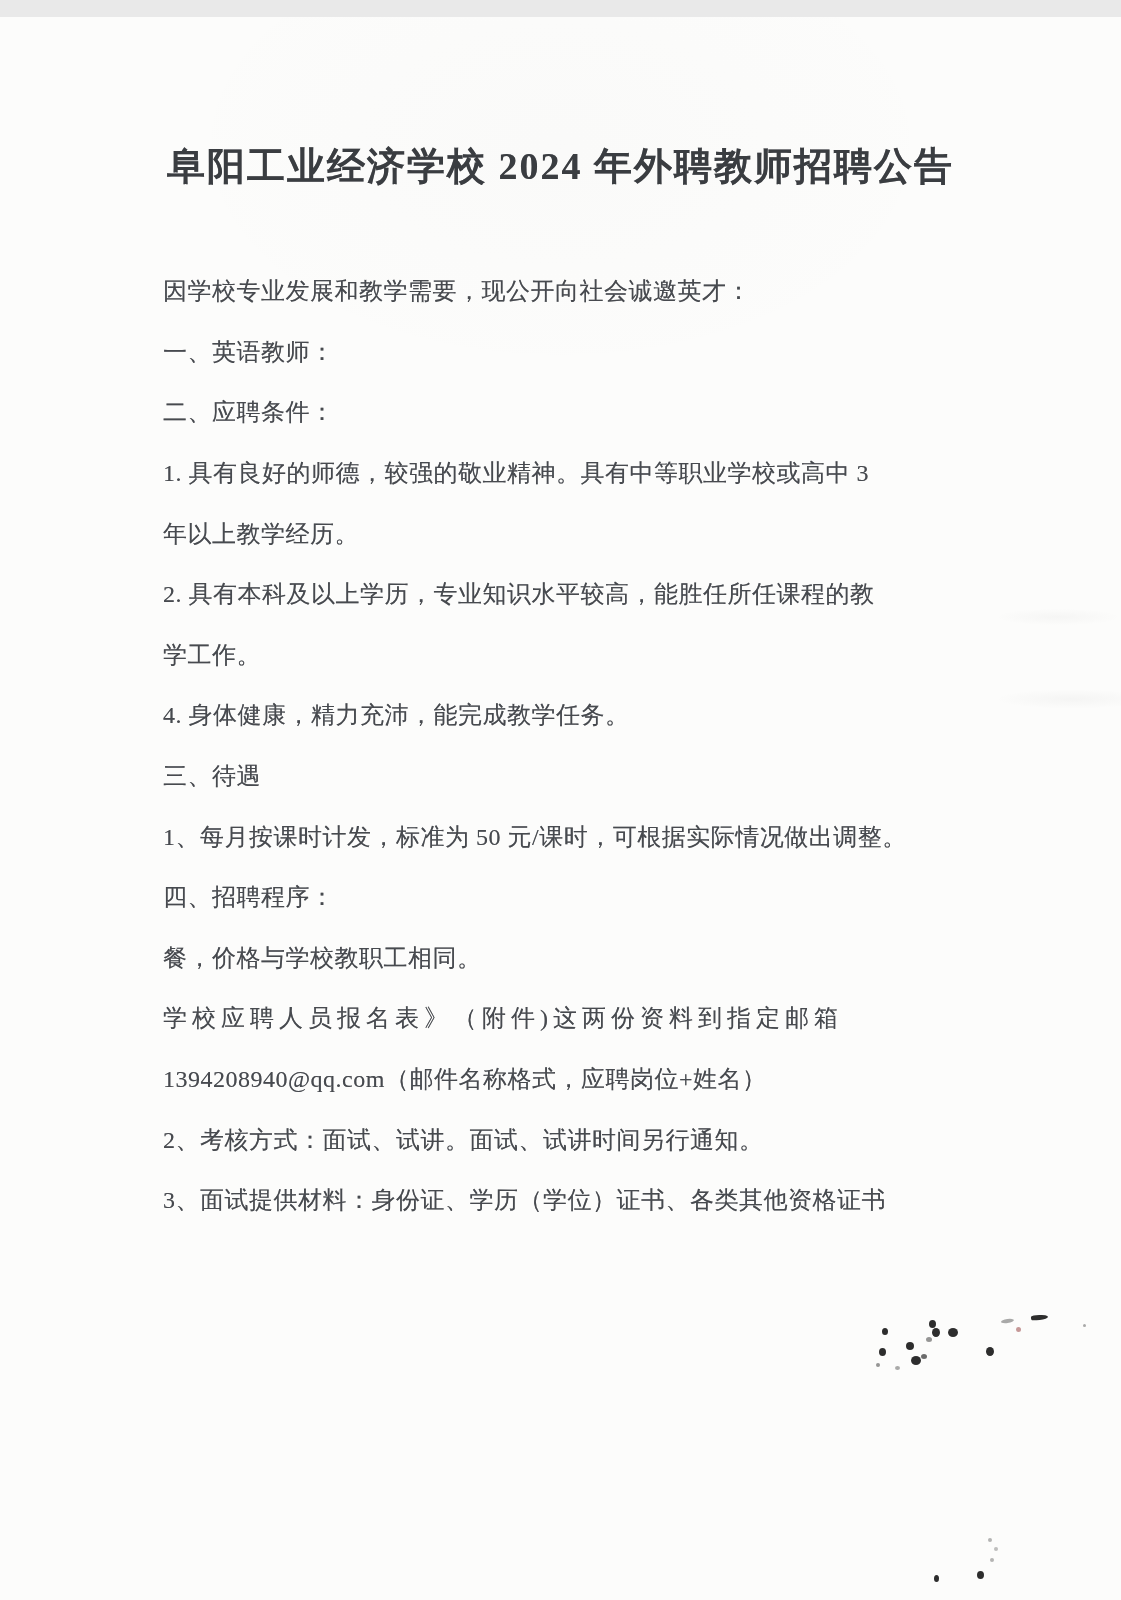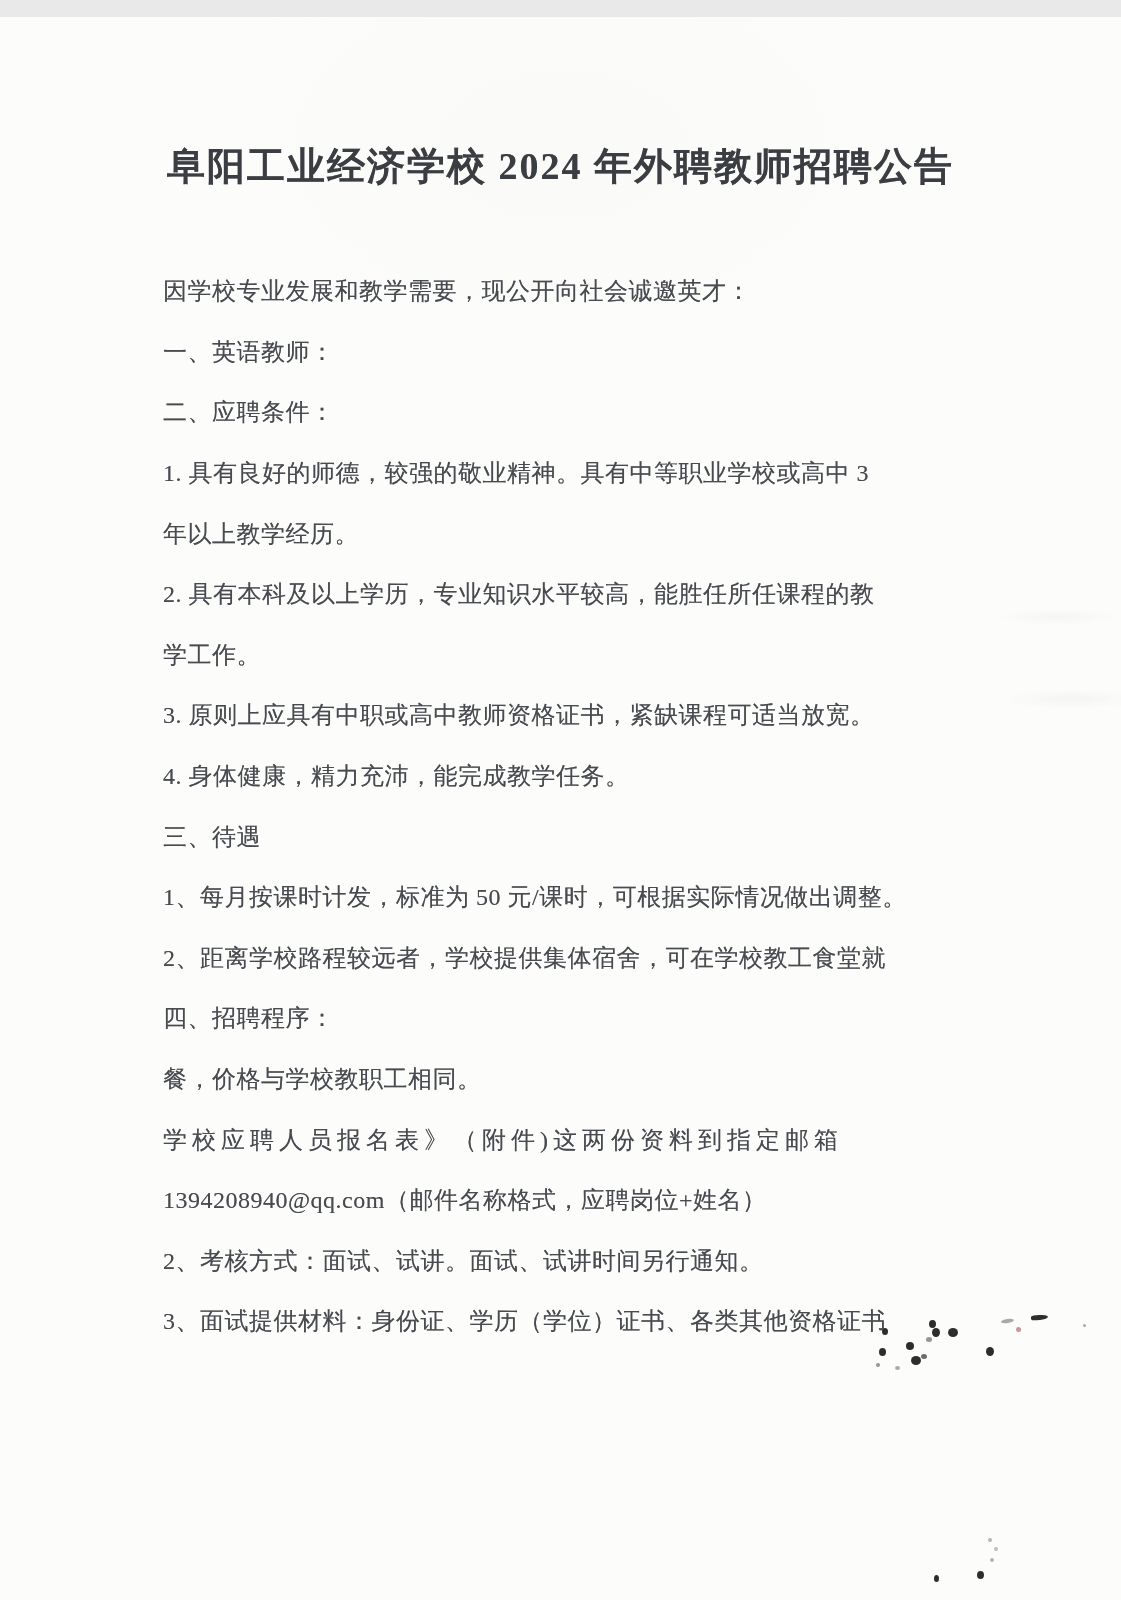--- a/index.html
+++ b/index.html
@@ -68,25 +68,23 @@
   <h1 class="title">阜阳工业经济学校 2024 年外聘教师招聘公告</h1>
 
   <div class="body-block">
     <div class="doc-line">因学校专业发展和教学需要，现公开向社会诚邀英才：</div>
     <div class="doc-line">一、英语教师：</div>
     <div class="doc-line">二、应聘条件：</div>
     <div class="doc-line">1. 具有良好的师德，较强的敬业精神。具有中等职业学校或高中 3</div>
     <div class="doc-line">年以上教学经历。</div>
     <div class="doc-line">2. 具有本科及以上学历，专业知识水平较高，能胜任所任课程的教</div>
     <div class="doc-line">学工作。</div>
-    <div class="doc-line">3. 原则上应具有中职或高中教师资格证书，紧缺课程可适当放宽。</div>
     <div class="doc-line">4. 身体健康，精力充沛，能完成教学任务。</div>
     <div class="doc-line">三、待遇</div>
     <div class="doc-line">1、每月按课时计发，标准为 50 元/课时，可根据实际情况做出调整。</div>
-    <div class="doc-line">2、距离学校路程较远者，学校提供集体宿舍，可在学校教工食堂就</div>
     <div class="doc-line">四、招聘程序：</div>
     <div class="doc-line">餐，价格与学校教职工相同。</div>
     <div class="doc-line justified">学校应聘人员报名表》（附件)这两份资料到指定邮箱</div>
     <div class="doc-line">1394208940@qq.com（邮件名称格式，应聘岗位+姓名）</div>
     <div class="doc-line">2、考核方式：面试、试讲。面试、试讲时间另行通知。</div>
     <div class="doc-line">3、面试提供材料：身份证、学历（学位）证书、各类其他资格证书</div>
   </div>
 
   <div>
     <div class="speck" style="left:882px;top:1311px;width:6px;height:7px;"></div>

